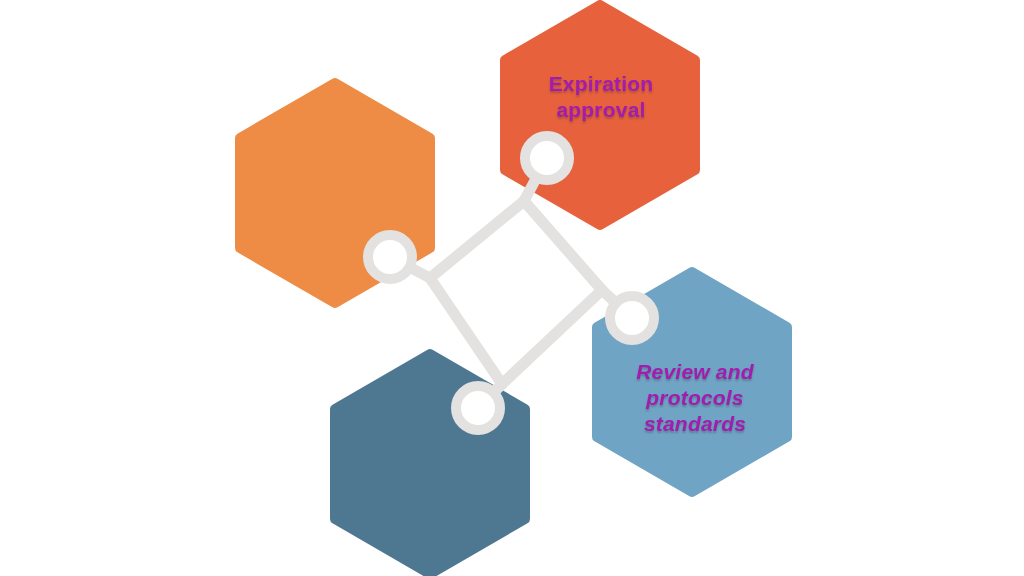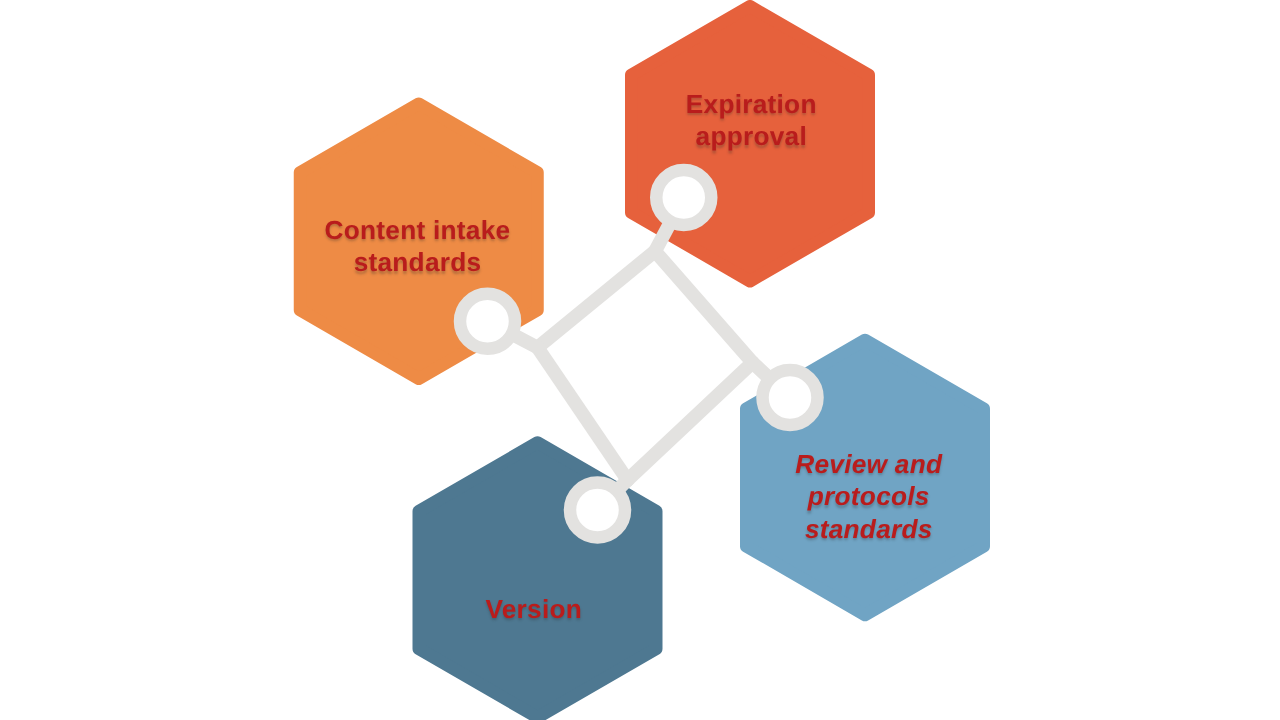--- a/index.html
+++ b/index.html
@@ -31,21 +31,21 @@
     fill: none;
   }
   .node {
     fill: #FFFFFF;
     stroke-width: 10;
   }
   .hex-label {
     position: absolute;
     transform: translate(-50%, -50%);
     text-align: center;
-    color: #b91c1c;
+    color: #a21caf;
     font-size: 21px;
     line-height: 26px;
     font-weight: 700;
     letter-spacing: 0.2px;
     white-space: nowrap;
     text-shadow: 0 2px 2px rgba(40, 40, 40, 0.28);
     user-select: none;
   }
 </style>
 </head>
@@ -87,28 +87,23 @@
       <circle class="node" cx="632" cy="318" r="22" stroke="#E3E2E0"></circle>
       <circle class="node" cx="478" cy="408" r="22" stroke="#E3E2E0"></circle>
     </g>
   </svg>
 
   <div class="hex-label" style="left:601px; top:97px;">
     <div>Expiration</div>
     <div>approval</div>
   </div>
 
-  <div class="hex-label" style="left:334px; top:198px;">
-    <div>Content intake</div>
-    <div>standards</div>
-  </div>
 
   <div class="hex-label" style="left:695px; top:398px;font-style:italic;">
     <div>Review and</div>
     <div>protocols</div>
     <div>standards</div>
   </div>
 
   <div class="hex-label" style="left:427px; top:488px;">
-    <div>Version</div>
   </div>
 
 </div>
 
 </body></html>

